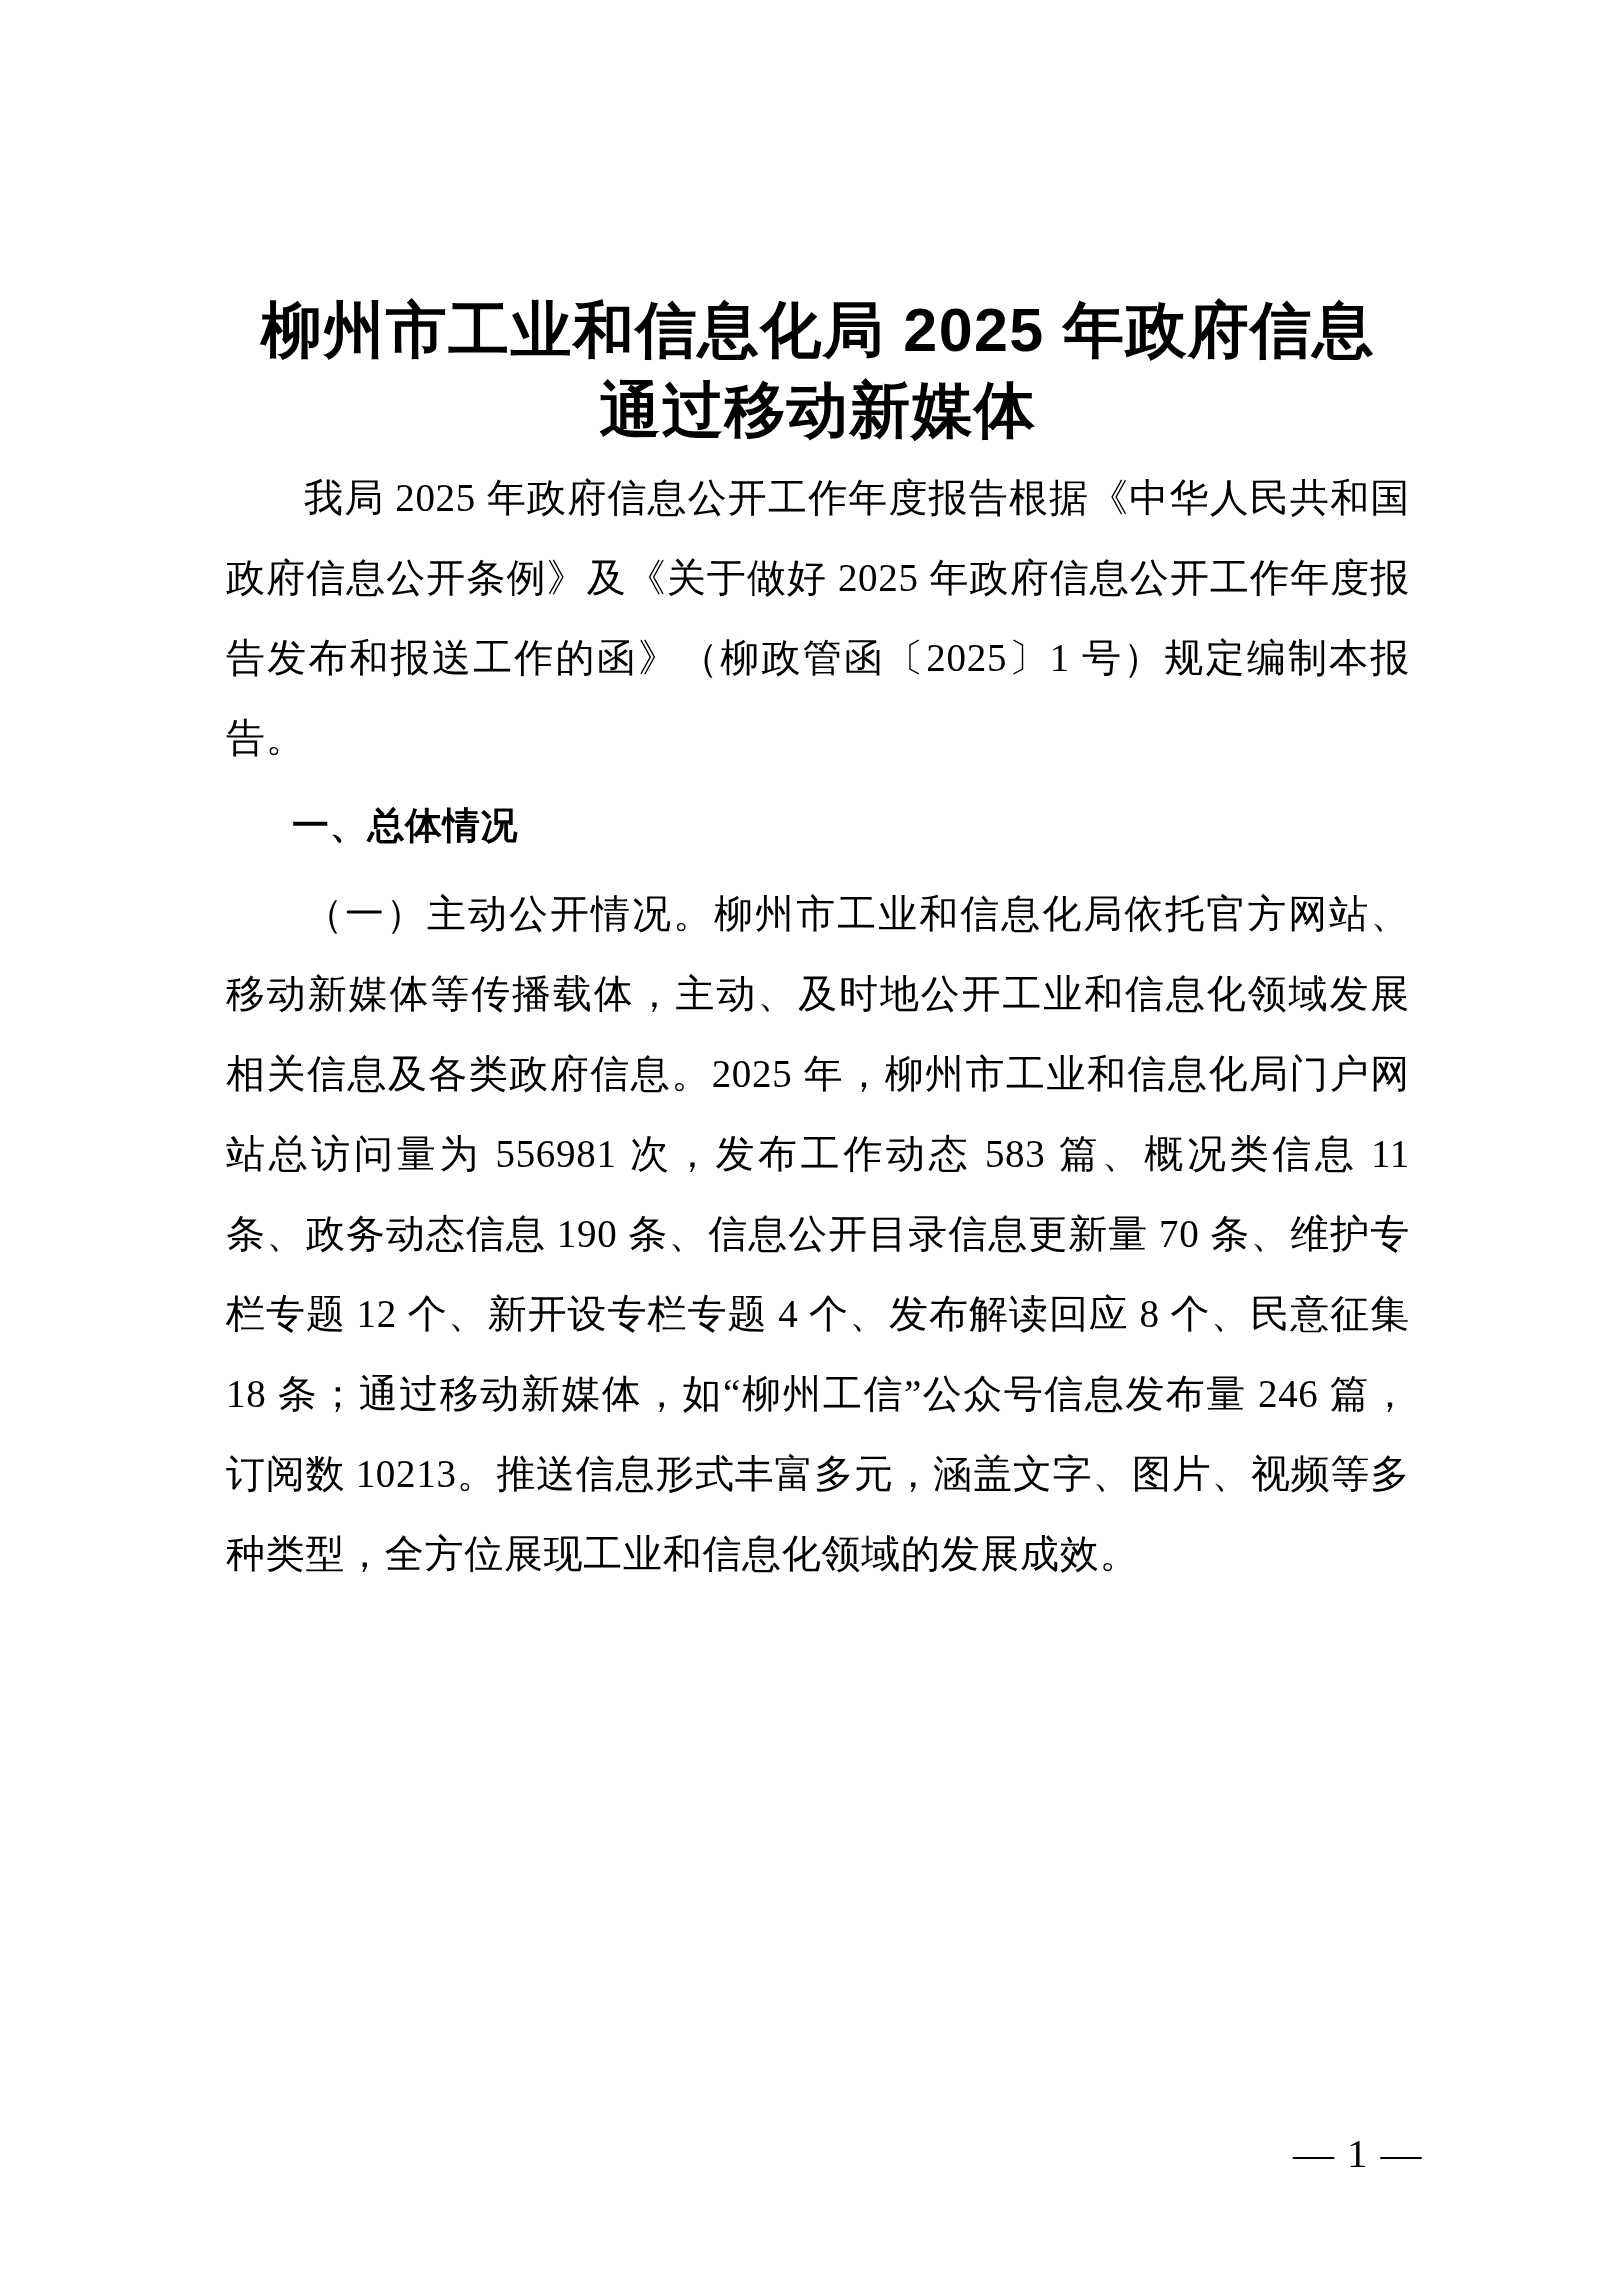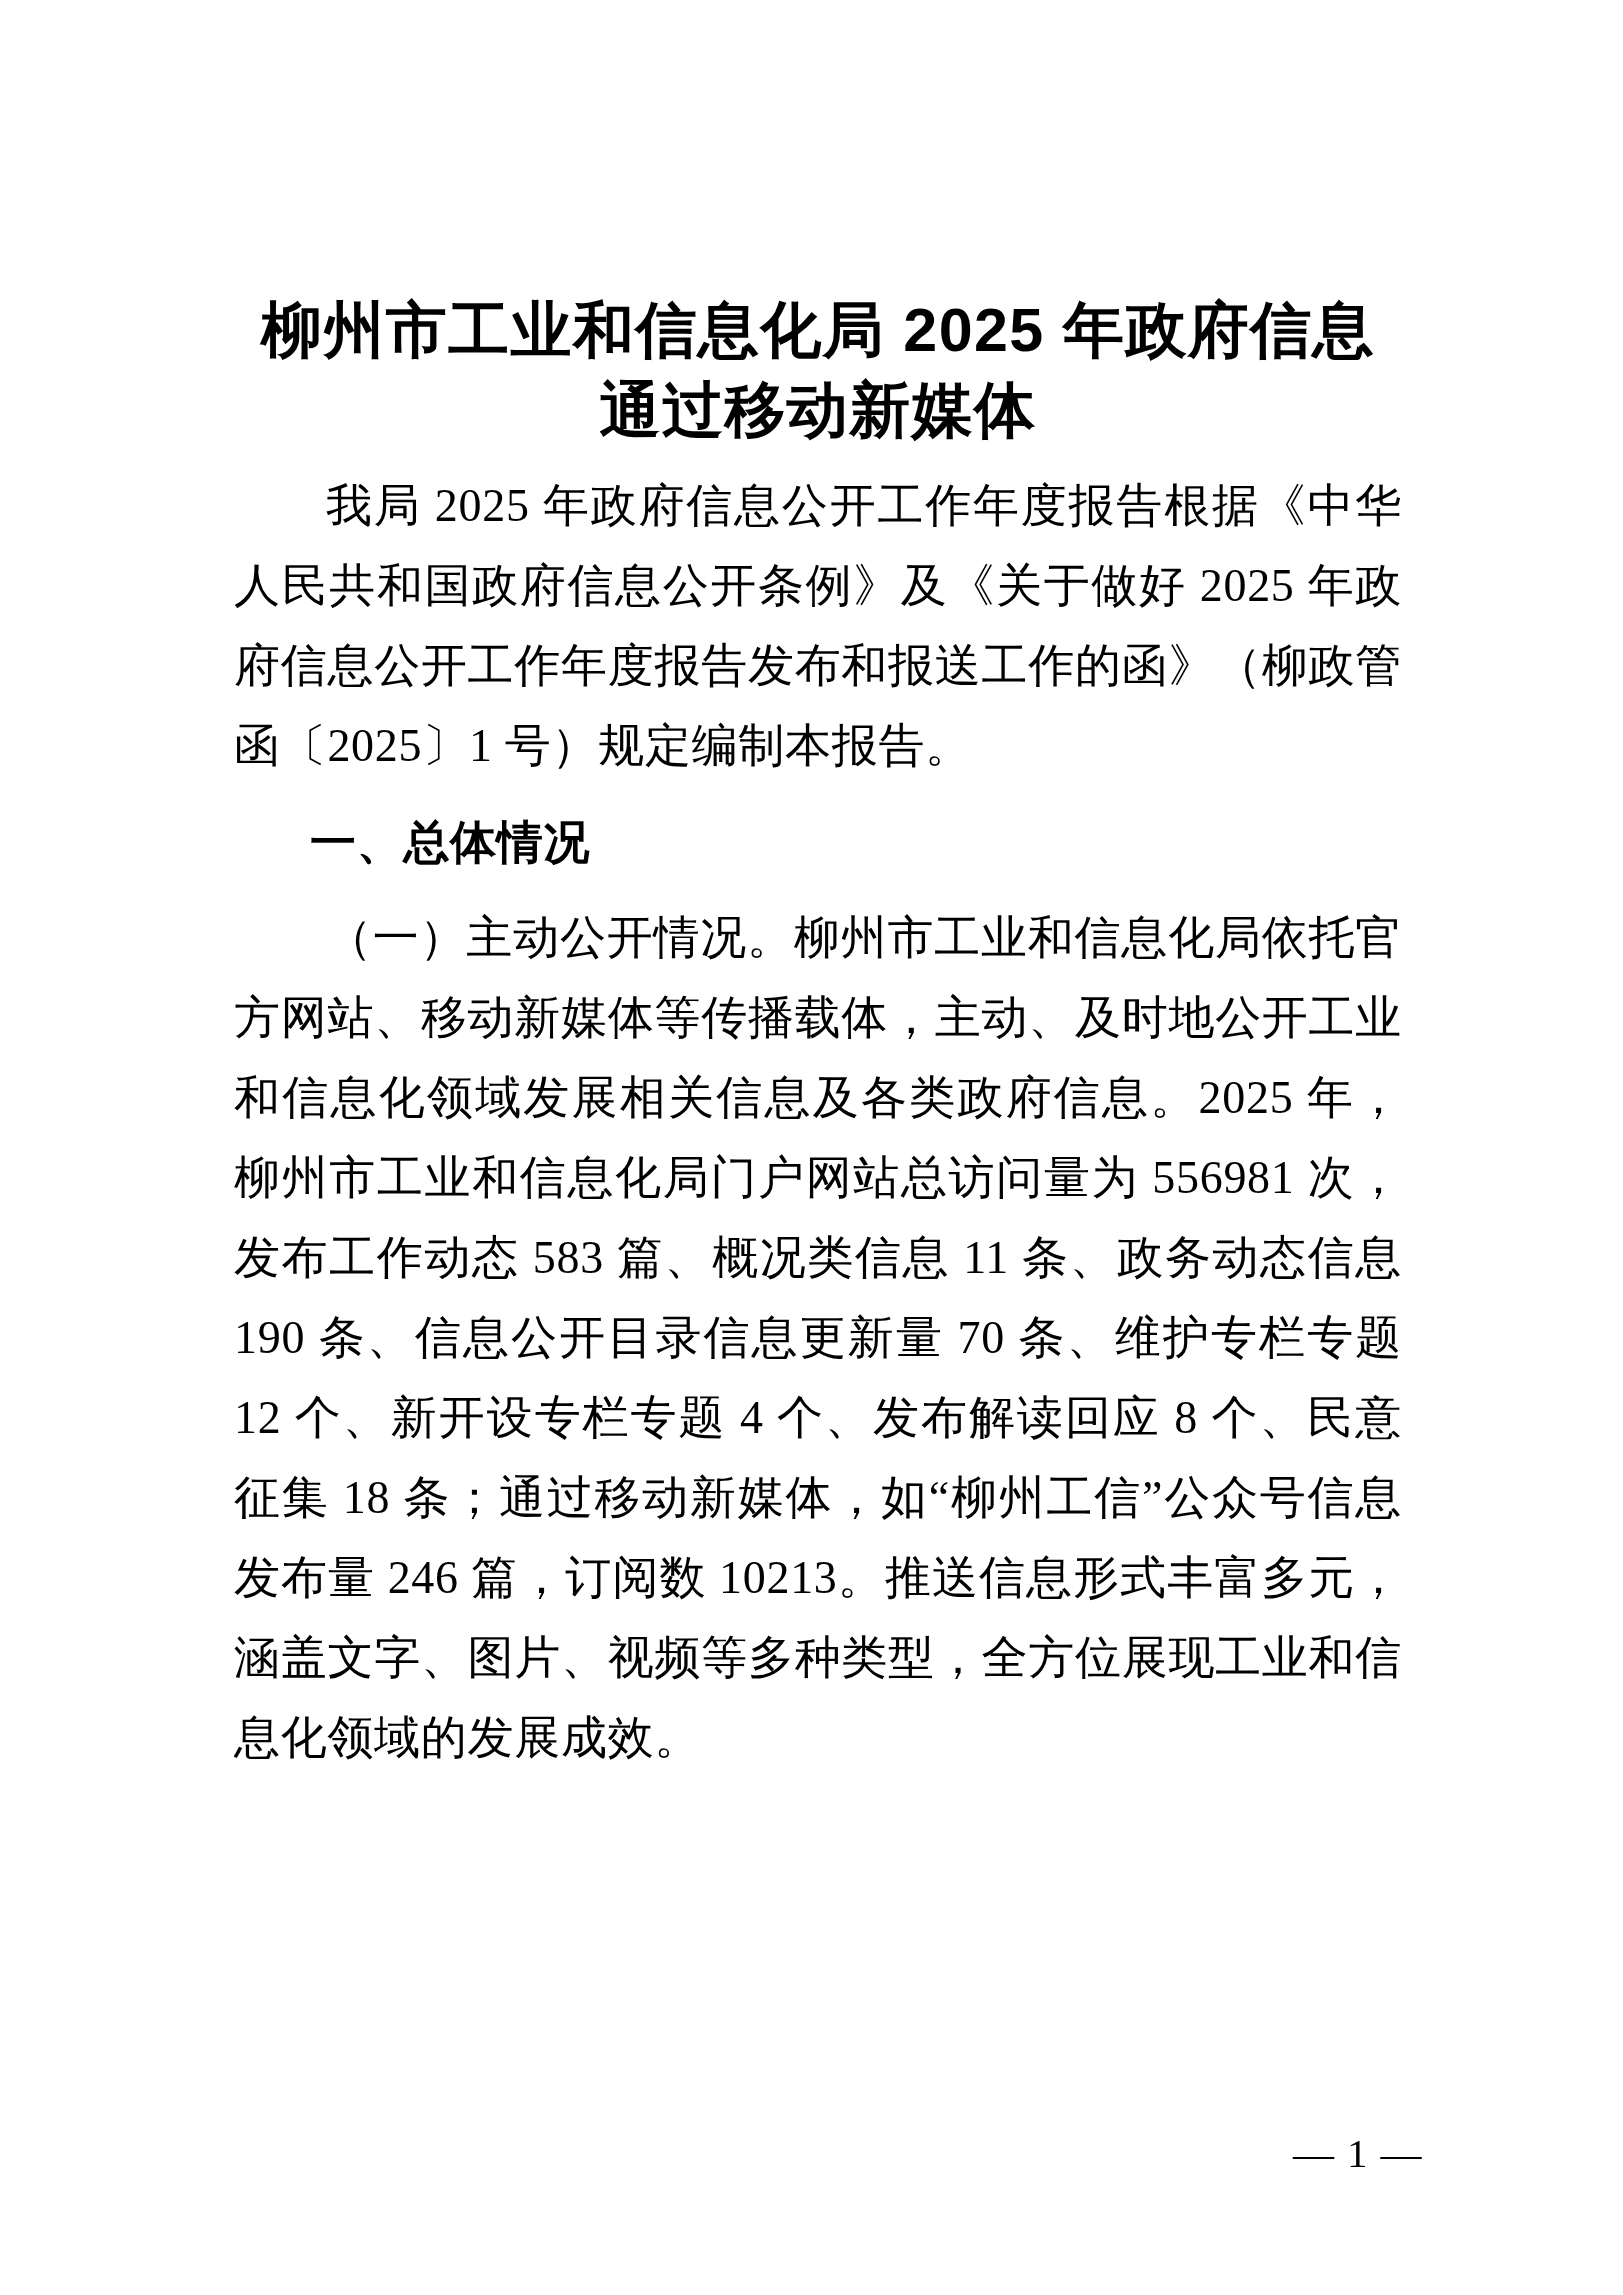--- a/index.html
+++ b/index.html
@@ -24,33 +24,33 @@
     font-weight: bold;
     font-size: 61px;
     line-height: 80px;
     text-align: center;
     letter-spacing: 1.4px;
   }
   .doc-title .title-line {
     display: block;
   }
   .body-para {
-    margin: 16px;
-    font-size: 46px;
+    margin: 8px;
+    font-size: 39px;
     line-height: 80px;
     text-align: justify;
     text-justify: inter-character;
     text-indent: 2em;
     letter-spacing: 0.7px;
   }
   .section-heading {
     margin: 0;
     font-family: "Liberation Sans", "DejaVu Sans", sans-serif;
     font-weight: bold;
-    font-size: 46px;
+    font-size: 37px;
     line-height: 80px;
     text-indent: 2em;
     letter-spacing: 0.7px;
   }
   .page-number {
     position: absolute;
     top: 2126px;
     right: 200px;
     font-size: 41px;
     line-height: 55px;

